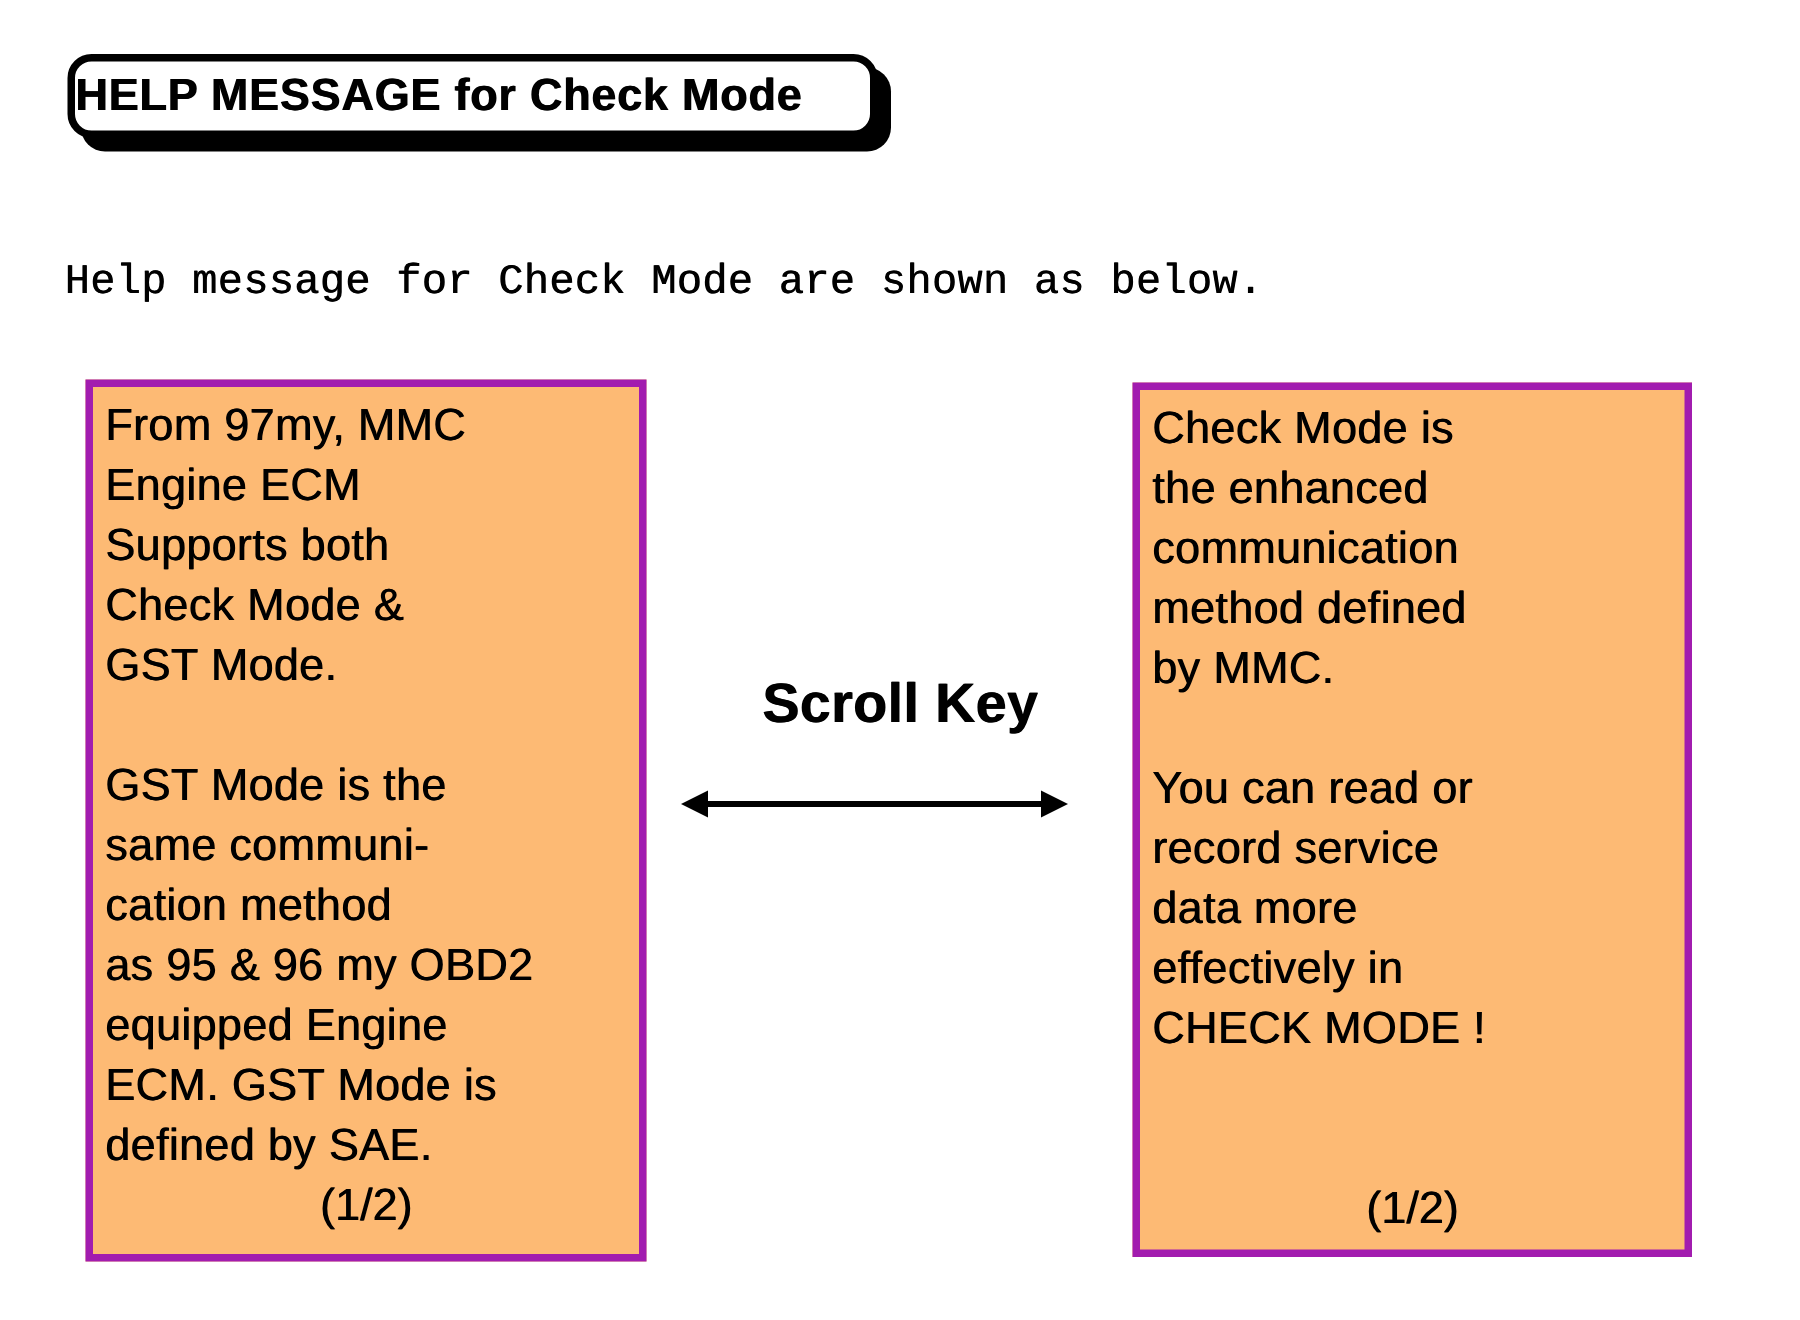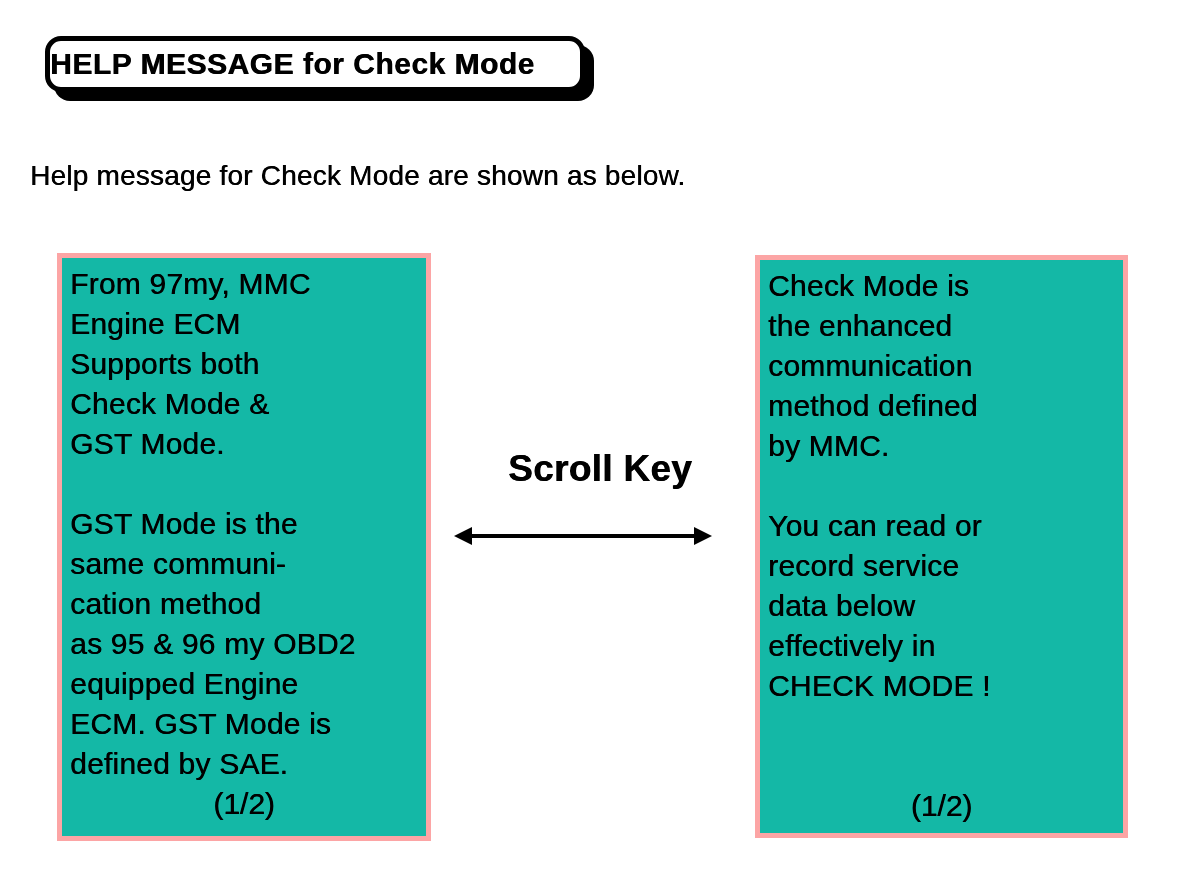--- a/index.html
+++ b/index.html
@@ -20,29 +20,30 @@
     background:#fff;
     box-shadow:9px 9px 0 0 #000;
     display:flex;align-items:center;justify-content:flex-start;
   }
   .title-banner span{
     font-size:30px;font-weight:bold;letter-spacing:0.5px;
     text-shadow:0.6px 0 0 #000;
     white-space:nowrap;
   }
   .intro{
-    position:absolute;left:30px;top:160px;margin:0;
+    position:absolute;left:30px;top:160px;margin:13px;
     font-size:28px;letter-spacing:0.2px;
     text-shadow:0.4px 0 0 #000;
     white-space:nowrap;
+    font-family:Liberation Mono, monospace;
   }
   .screen{
     position:absolute;
-    border:5px solid #fca5a5;
-    background:#14b8a6;
+    border:5px solid #a21caf;
+    background:#fdba74;
     box-sizing:border-box;
   }
   .screen.left{left:57px;top:253px;width:374px;height:588px;}
   .screen.right{left:755px;top:255px;width:373px;height:583px;}
   .screen-lines{
     padding:6px 4px 0 8px;
     font-size:30px;line-height:40px;
     letter-spacing:0.2px;
     text-shadow:0.5px 0 0 #000;
     white-space:pre-line;
@@ -101,19 +102,19 @@
 
   <div class="screen right">
     <div class="screen-lines">Check Mode is
 the enhanced
 communication
 method defined
 by MMC.
 
 You can read or
 record service
-data below
+data more
 effectively in
 CHECK MODE !</div>
     <div class="page-indicator">(1/2)</div>
   </div>
 
 </div>
 
 </body></html>

